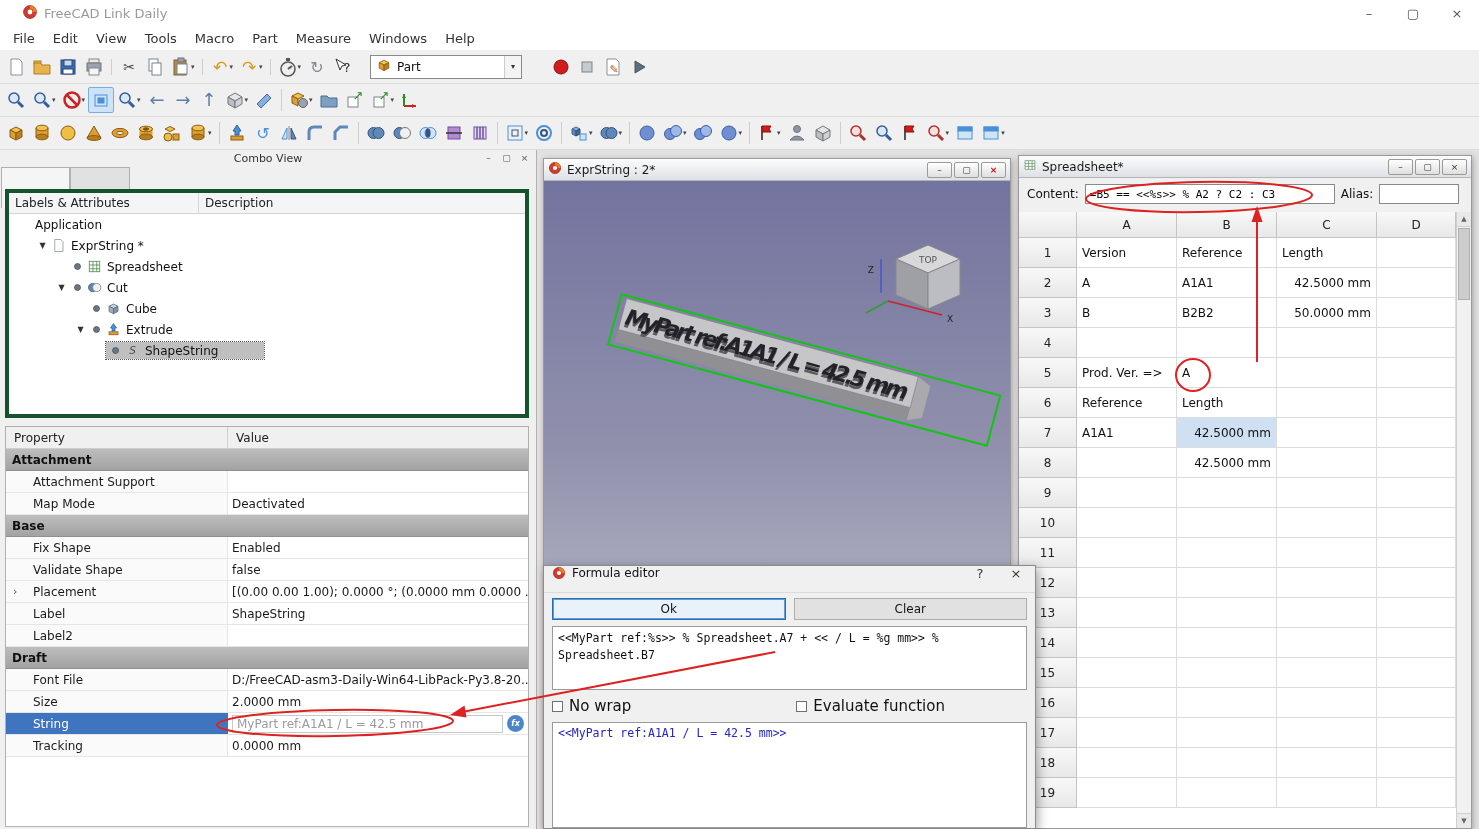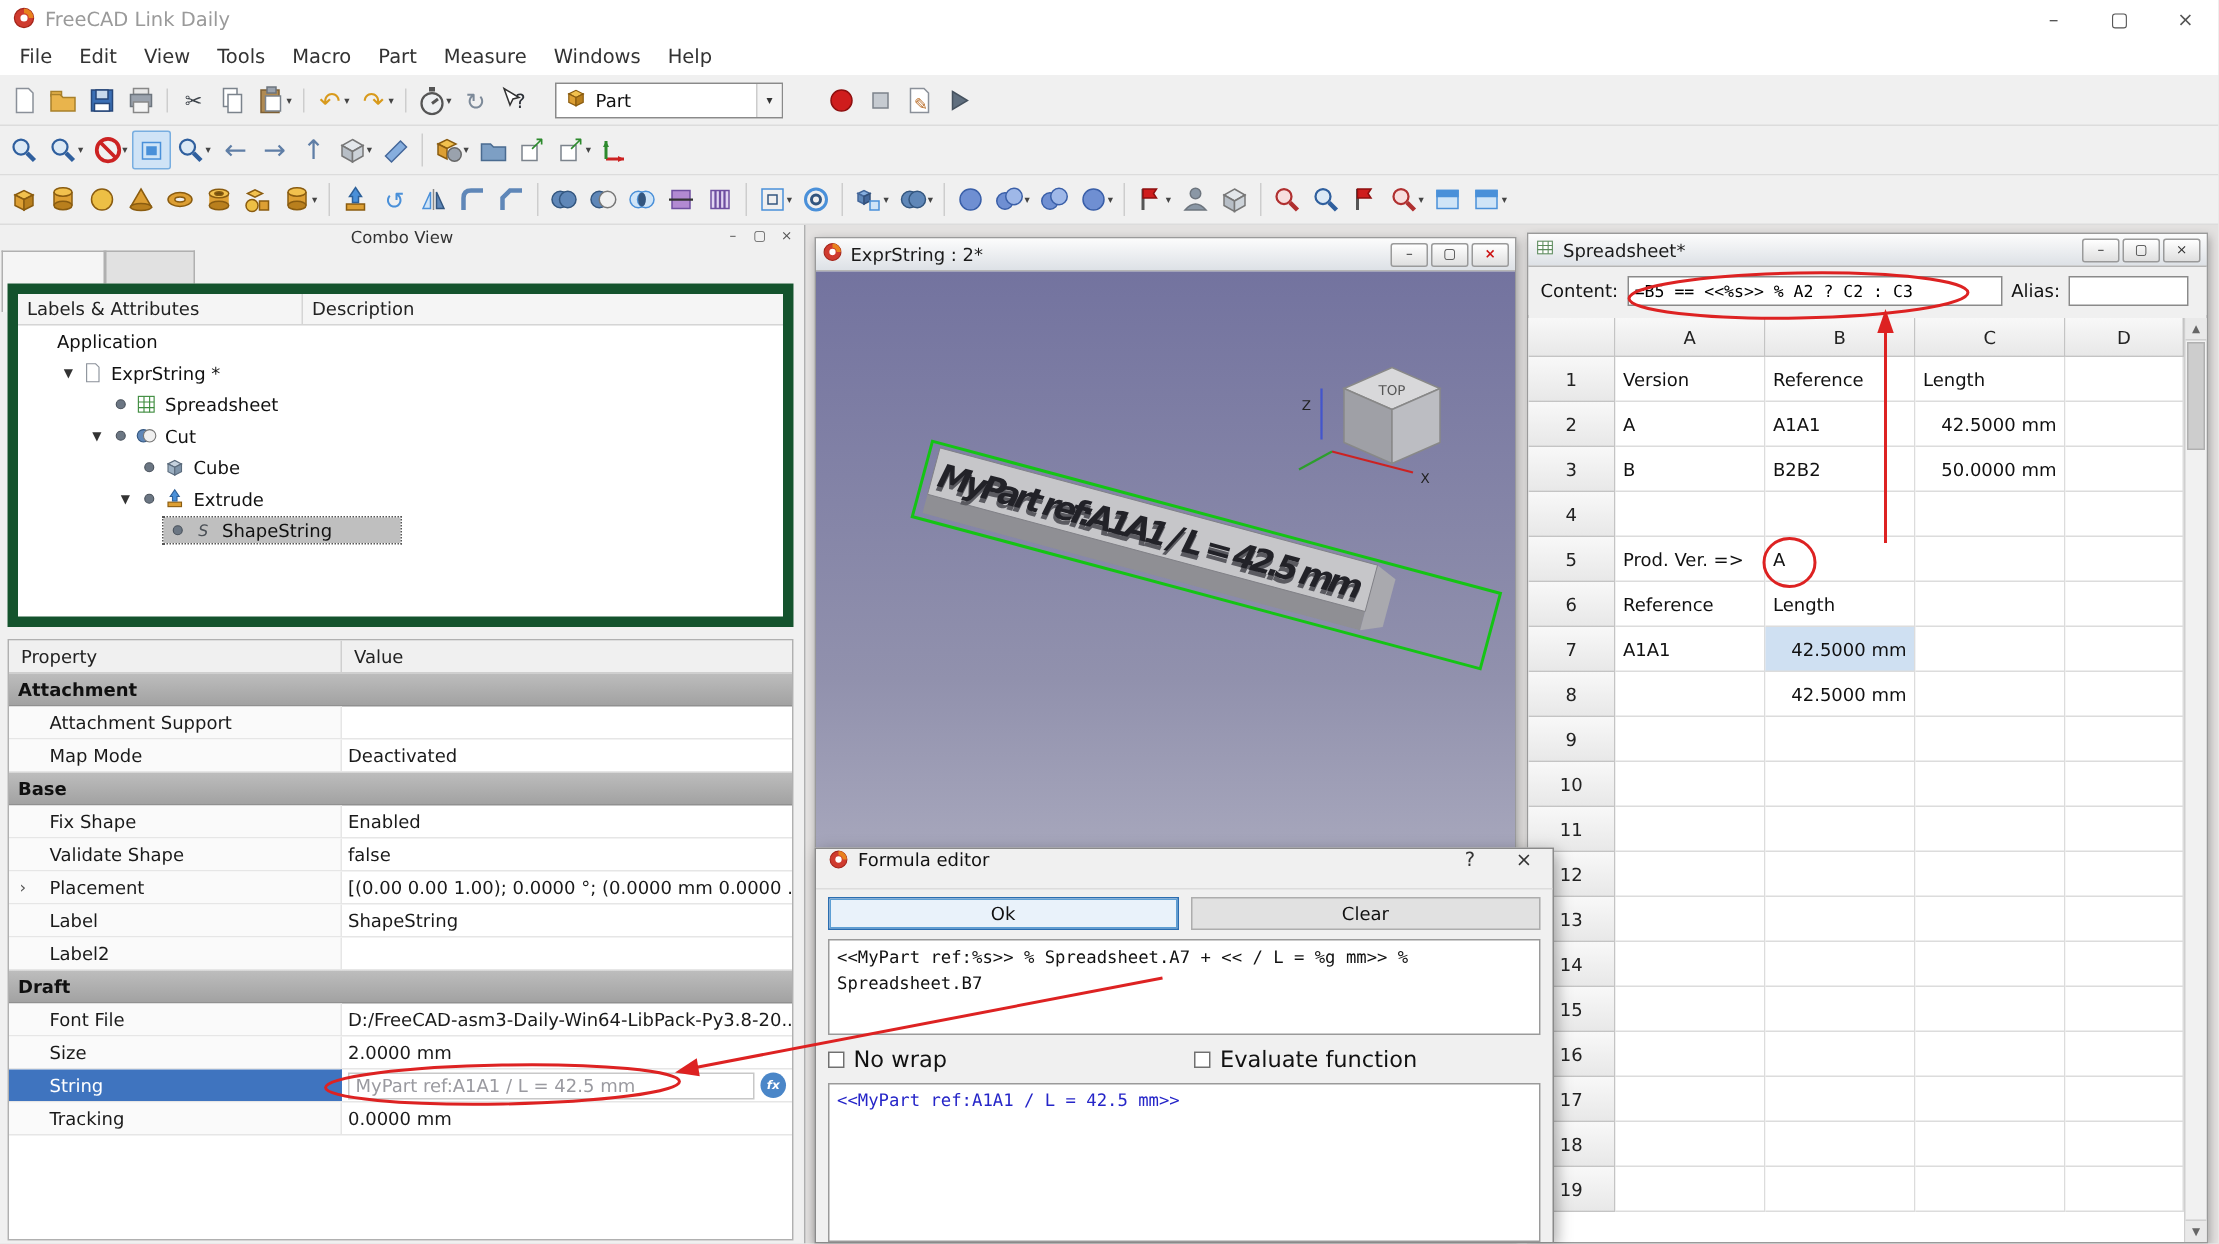--- a/index.html
+++ b/index.html
@@ -1,21 +1,21 @@
 <!DOCTYPE html>
 <html><head>
 <meta charset="utf-8">
 <style>
   * { box-sizing: border-box; margin: 0; padding: 0; }
   html,body { width:1479px; height:829px; overflow:hidden; }
   body { font-family:"DejaVu Sans","Liberation Sans",sans-serif; font-size:12px; background:#f0f0f0; position:relative; }
   .mono { font-family:"DejaVu Sans Mono","Liberation Mono",monospace; }
 
   
-  #titlebar { height:26px; background:#fff; display:flex; align-items:center; padding-left:8px; gap:6px; }
+  #titlebar { height:26px; background:#fff; display:flex; align-items:center; padding-left:22px; gap:6px; }
   #titlebar .title { color:#9a9a9a; font-size:13px; }
   .wincontrols { margin-left:auto; display:flex; height:100%; }
   .wc { width:44px; display:flex; align-items:center; justify-content:center; color:#555; font-size:13px; }
 
   #menubar { height:24px; background:#fff; display:flex; align-items:center; padding-left:4px; }
   .menuitem { padding:3px 9px; font-size:13px; color:#333; }
 
   .tb { display:flex; align-items:center; height:34px; background:#f0f0f0; border-bottom:1px solid #dcdcdc; padding:0 3px; }
   #tb-row2, #tb-row3 { height:33px; }
   .tgroup { display:flex; align-items:center; }
@@ -29,21 +29,21 @@
 
   
   #combo { position:absolute; left:0; top:150px; width:537px; bottom:0; background:#f0f0f0; border-right:1px solid #b0b0b0; z-index:5; }
   .dockhead { height:17px; position:relative; display:flex; align-items:center; justify-content:center; font-size:11px; color:#333; }
   .dockbtns { position:absolute; right:4px; top:1px; display:flex; gap:3px; }
   .dockbtn { width:15px; height:14px; display:flex; align-items:center; justify-content:center; font-size:9px; color:#555; }
   .tabs { display:flex; padding-left:1px; height:21px; }
   .tab { padding:20px 13px; font-size:12px; background:#e1e1e1; border:1px solid #b0b0b0; border-bottom:none; color:#333; }
   .tab.active { background:#f5f5f5; font-weight:bold; }
 
-  #treewrap { position:absolute; left:5px; right:7px; top:39px; height:229px; background:#fff; border:7px solid #14532d; overflow:hidden; }
+  #treewrap { position:absolute; left:5px; right:7px; top:39px; height:229px; background:#fff; border:4px solid #14532d; overflow:hidden; }
   .treehead { display:flex; height:21px; background:#f5f5f5; border-bottom:1px solid #d5d5d5; font-size:12px; color:#222; align-items:stretch; }
   .treehead .c1 { width:190px; padding-left:6px; border-right:1px solid #d5d5d5; display:flex; align-items:center; }
   .treehead .c2 { padding-left:6px; display:flex; align-items:center; }
   .trow { height:21px; display:flex; align-items:center; font-size:12px; color:#111; }
   .chev { width:13px; font-size:8px; color:#333; text-align:center; flex:none; }
   .ticon { width:17px; height:15px; flex:none; display:flex; align-items:center; }
   .tplain, .tsel { display:flex; align-items:center; padding:1px 4px 1px 2px; }
   .tsel { background:#bfbfbf; outline:1px dotted #555; padding-right:46px; }
   .tlabel { margin-left:3px; white-space:nowrap; }
 

